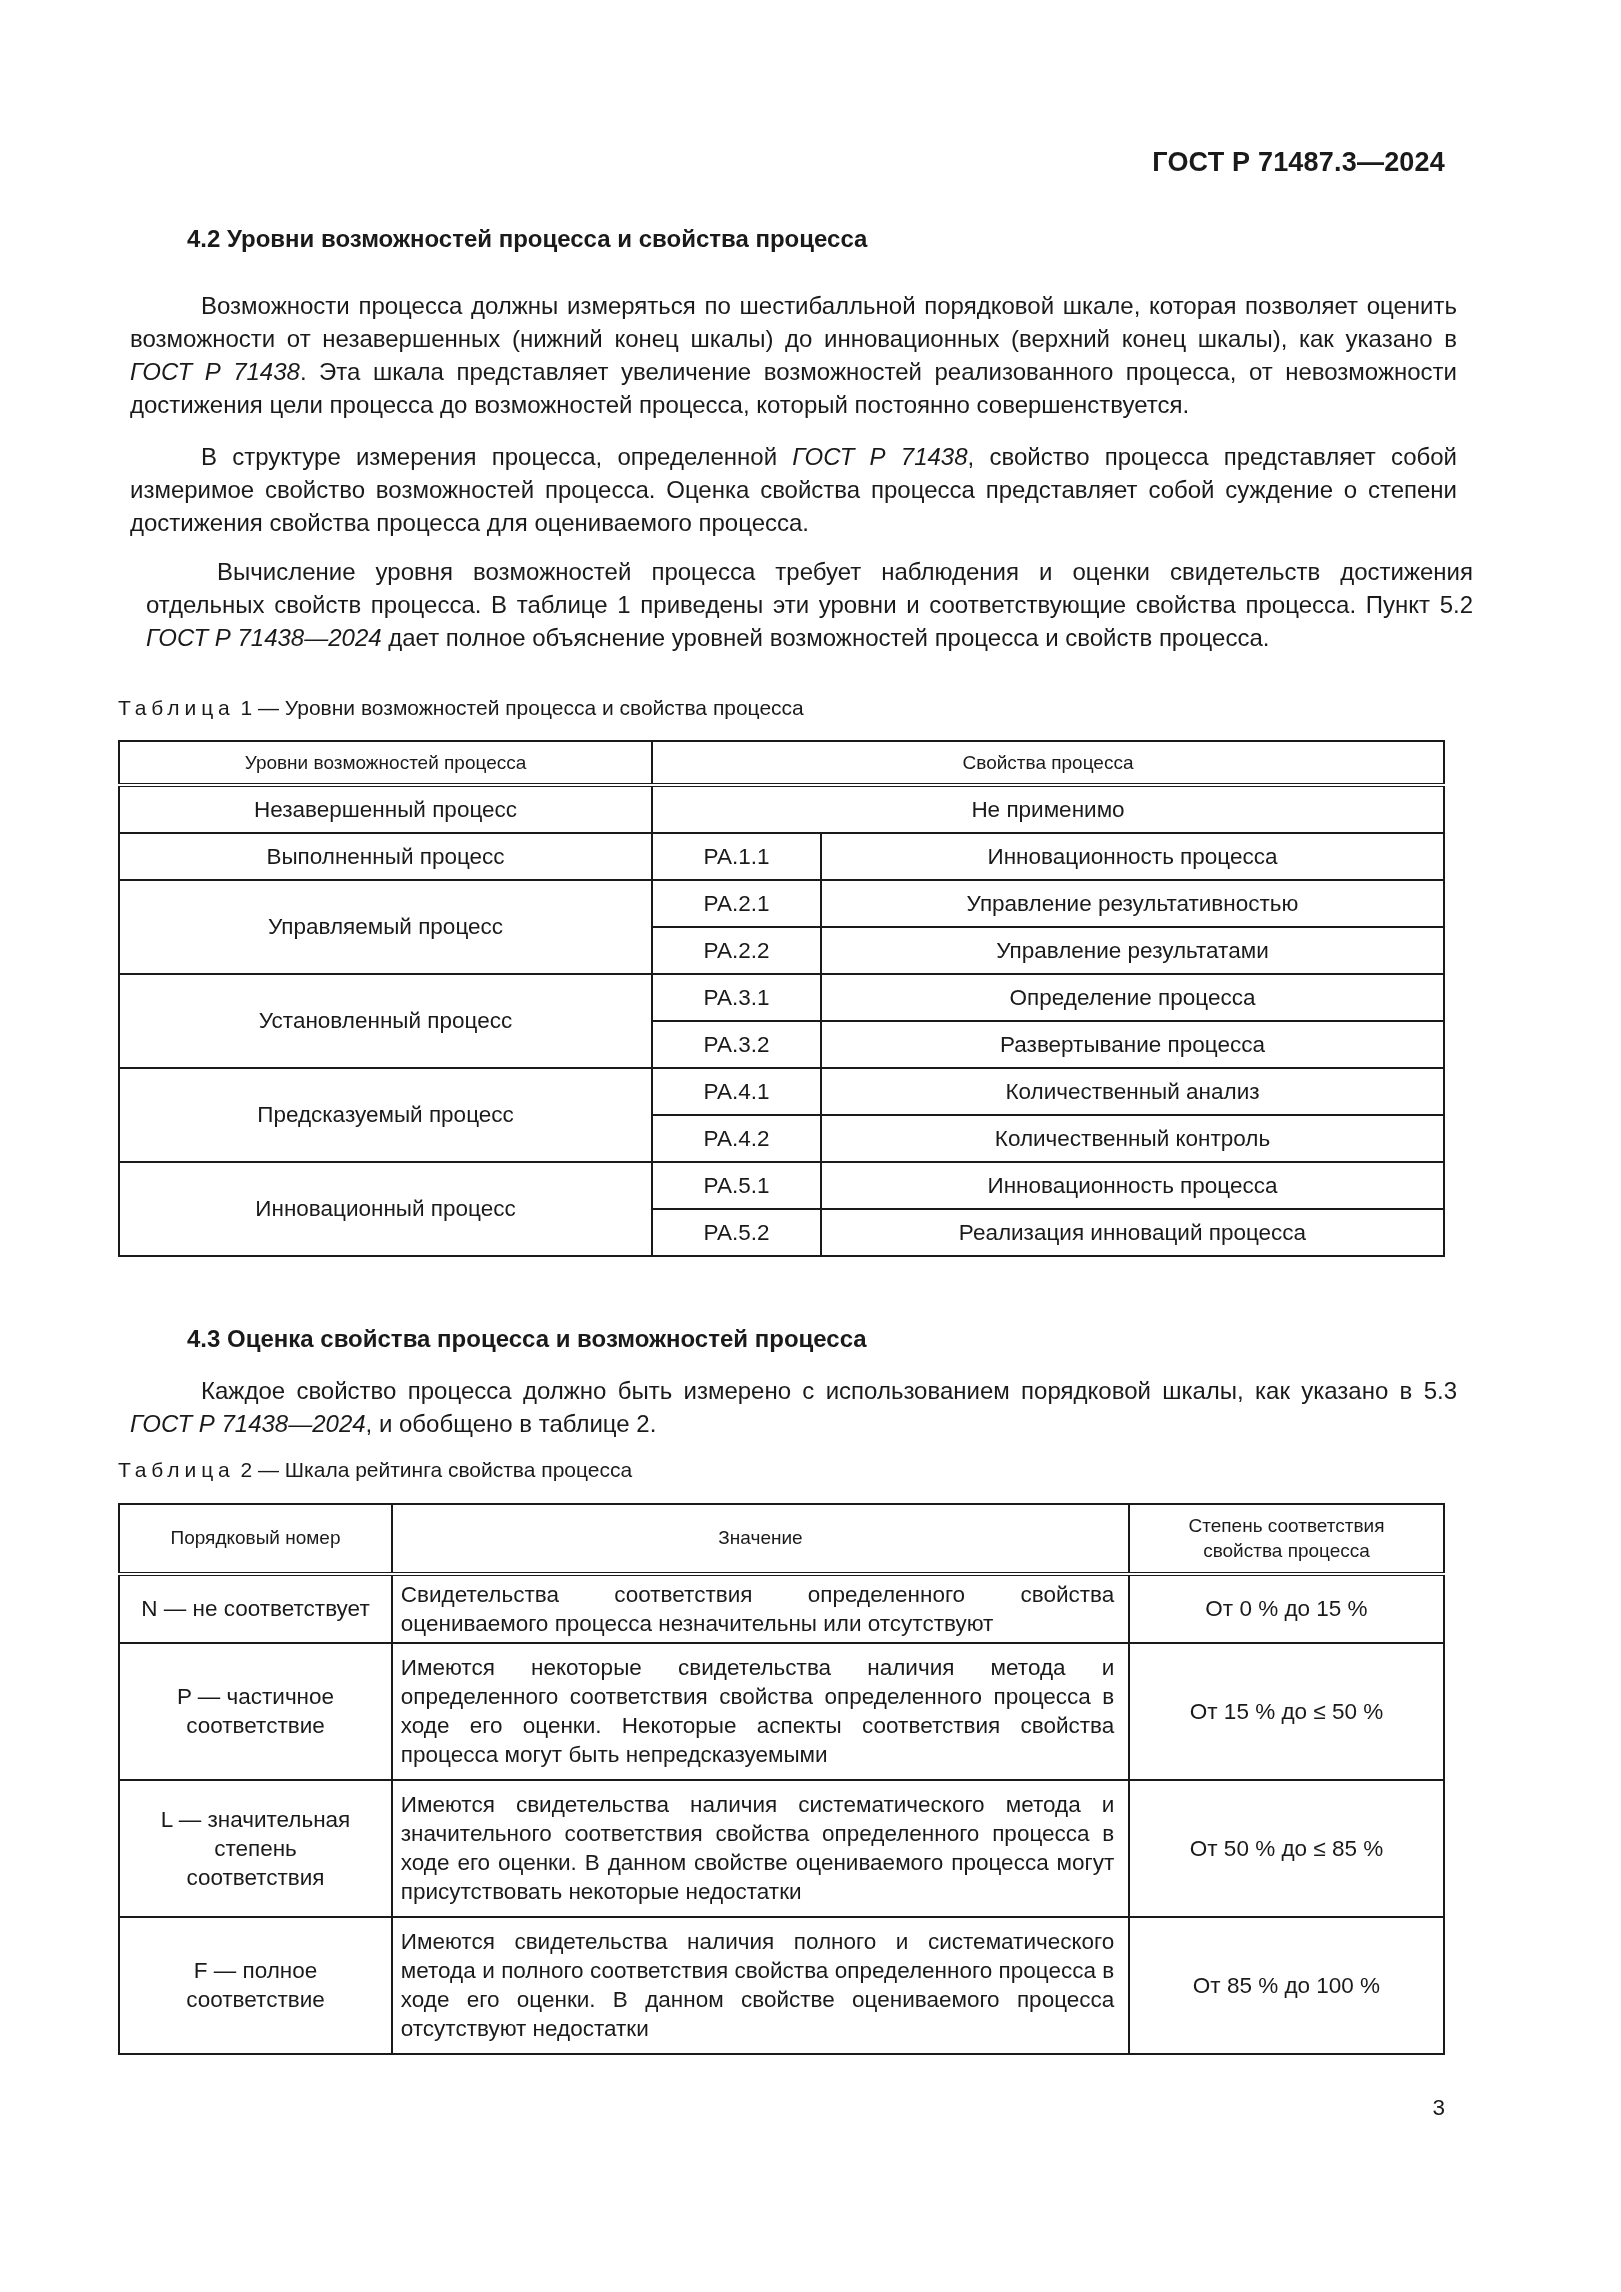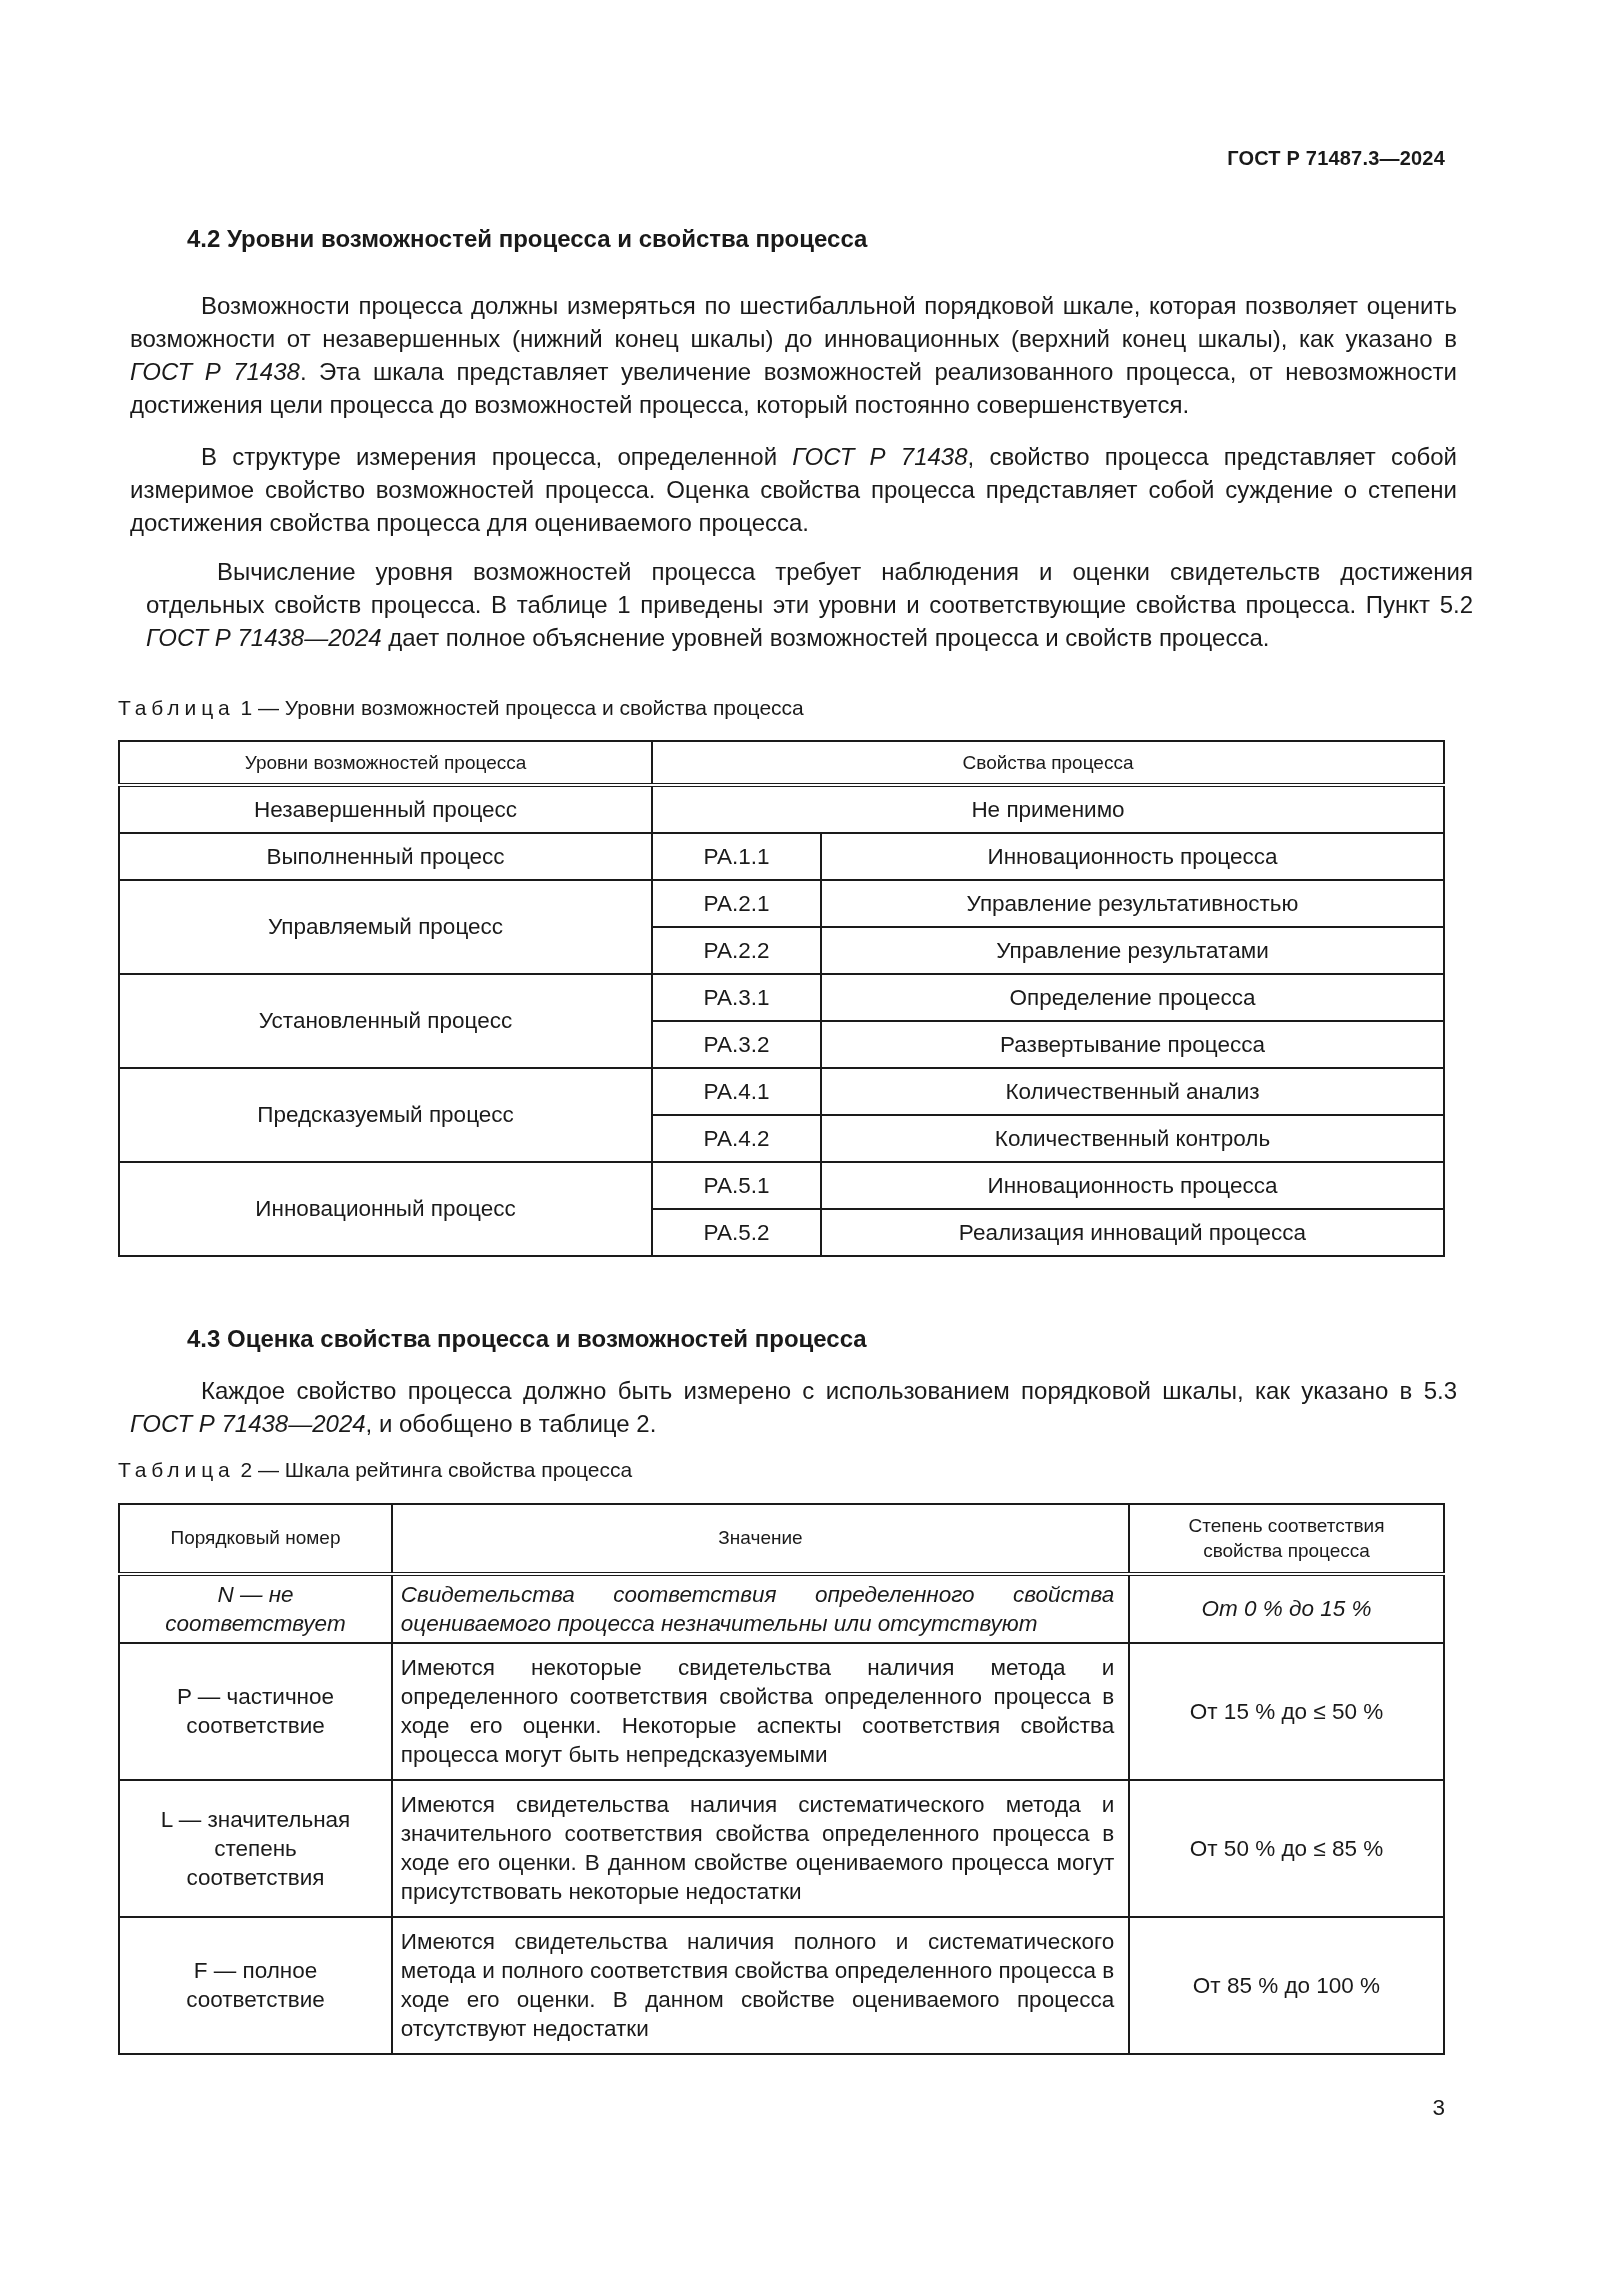--- a/index.html
+++ b/index.html
@@ -3,21 +3,21 @@
 <meta charset="utf-8">
 <style>
   html, body { margin: 0; padding: 0; background: #ffffff; }
   body {
     width: 1621px; height: 2293px; position: relative; overflow: hidden;
     font-family: "Liberation Sans", sans-serif; color: #1a1a1a;
   }
   .page { position: absolute; left: 118px; top: 0; width: 1327px; }
   .header-code {
     position: absolute; right: 0; top: 147px;
-    font-weight: bold; font-size: 20px; letter-spacing: 0.2px;
+    font-weight: bold; font-size: 27px; letter-spacing: 0.2px;
   }
   h2 {
     font-size: 24px; font-weight: bold; margin: 0;
     position: absolute; left: 69px;
   }
   .para {
     position: absolute; left: 12px; width: 1327px;
     font-size: 24px; line-height: 33px; text-align: justify;
     text-indent: 71px;
   }
@@ -143,21 +143,21 @@
         <col>
       </colgroup>
     <thead>
       <tr>
         <th>Порядковый номер</th>
         <th>Значение</th>
         <th style="padding:0 39px;">Степень соответствия свойства процесса</th>
       </tr>
     </thead>
     <tbody>
-      <tr style="height:52px;font-style:italic;">
+      <tr style="height:52px;">
         <td style="padding:0 19.6px;">N — не соответствует</td>
         <td class="txt">Свидетельства соответствия определенного свойства оцениваемого процесса незначительны или отсутствуют</td>
         <td>От 0 % до 15 %</td>
       </tr>
       <tr class="r3" style="height:137px;">
         <td style="padding:0 27px;text-align:center;">P — частичное соответствие</td>
         <td class="txt">Имеются некоторые свидетельства наличия метода и определенного соответствия свойства определенного процесса в ходе его оценки. Некоторые аспекты соответствия свойства процесса могут быть непредсказуемыми</td>
         <td>От 15 % до ≤ 50 %</td>
       </tr>
       <tr class="r3" style="height:137px;">

